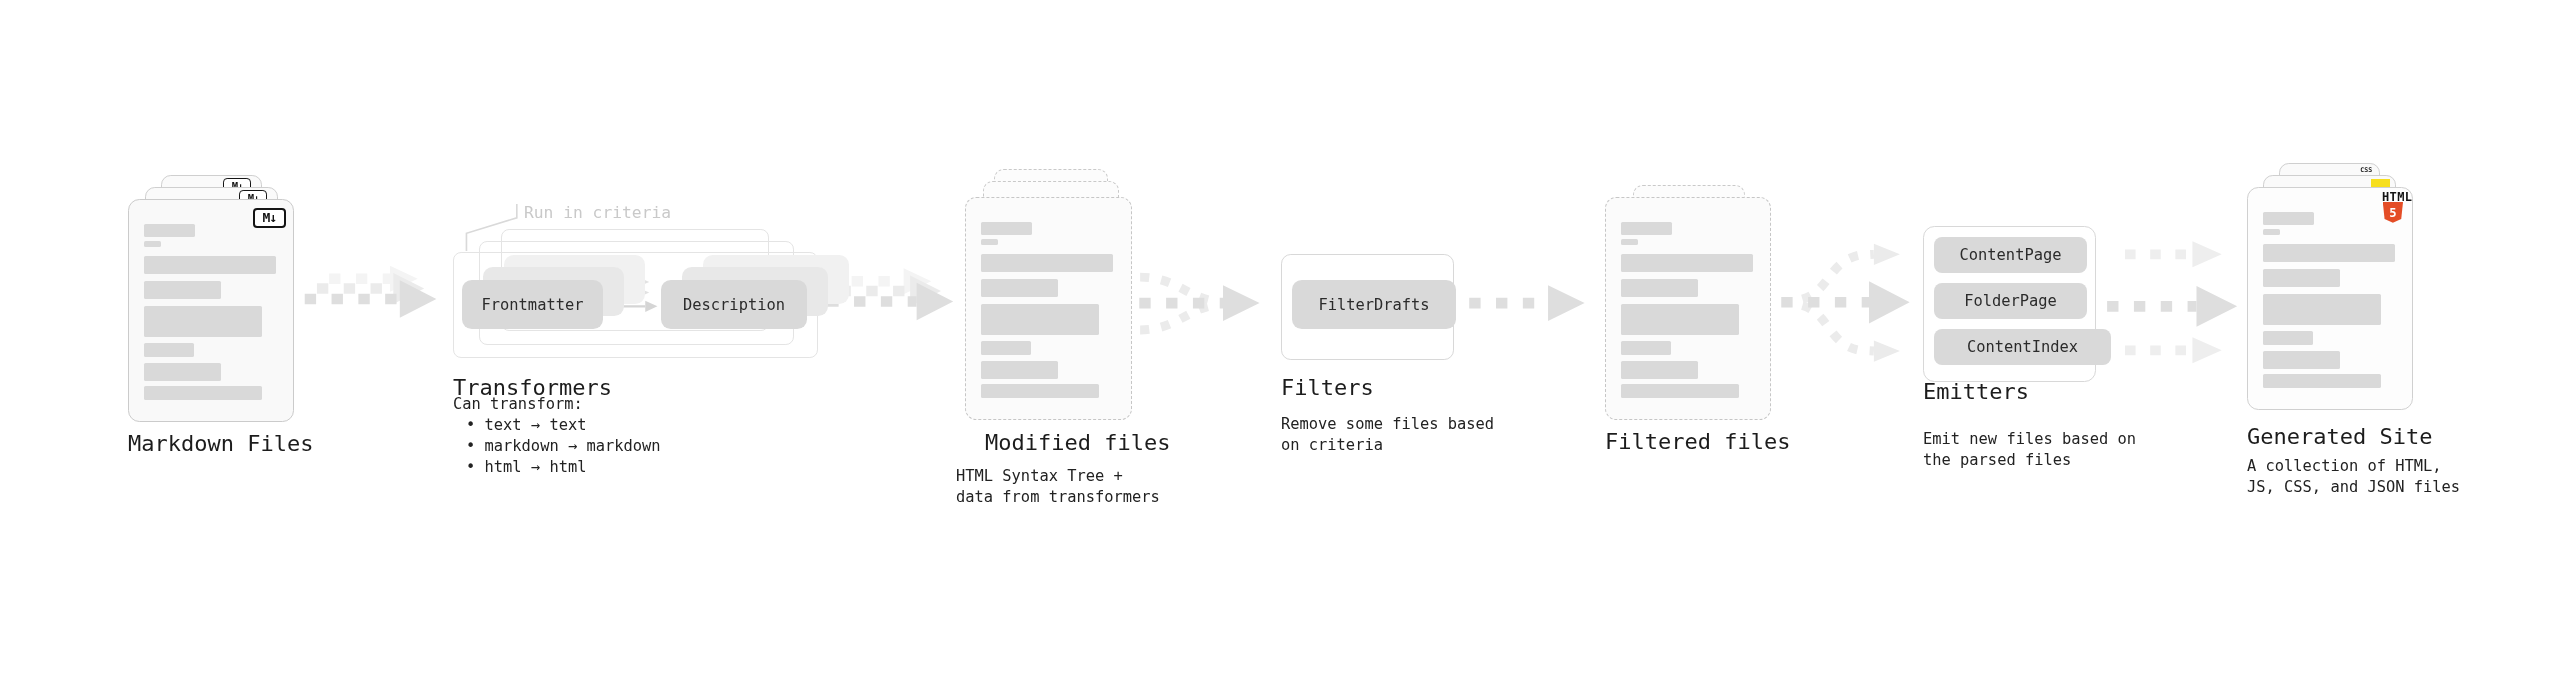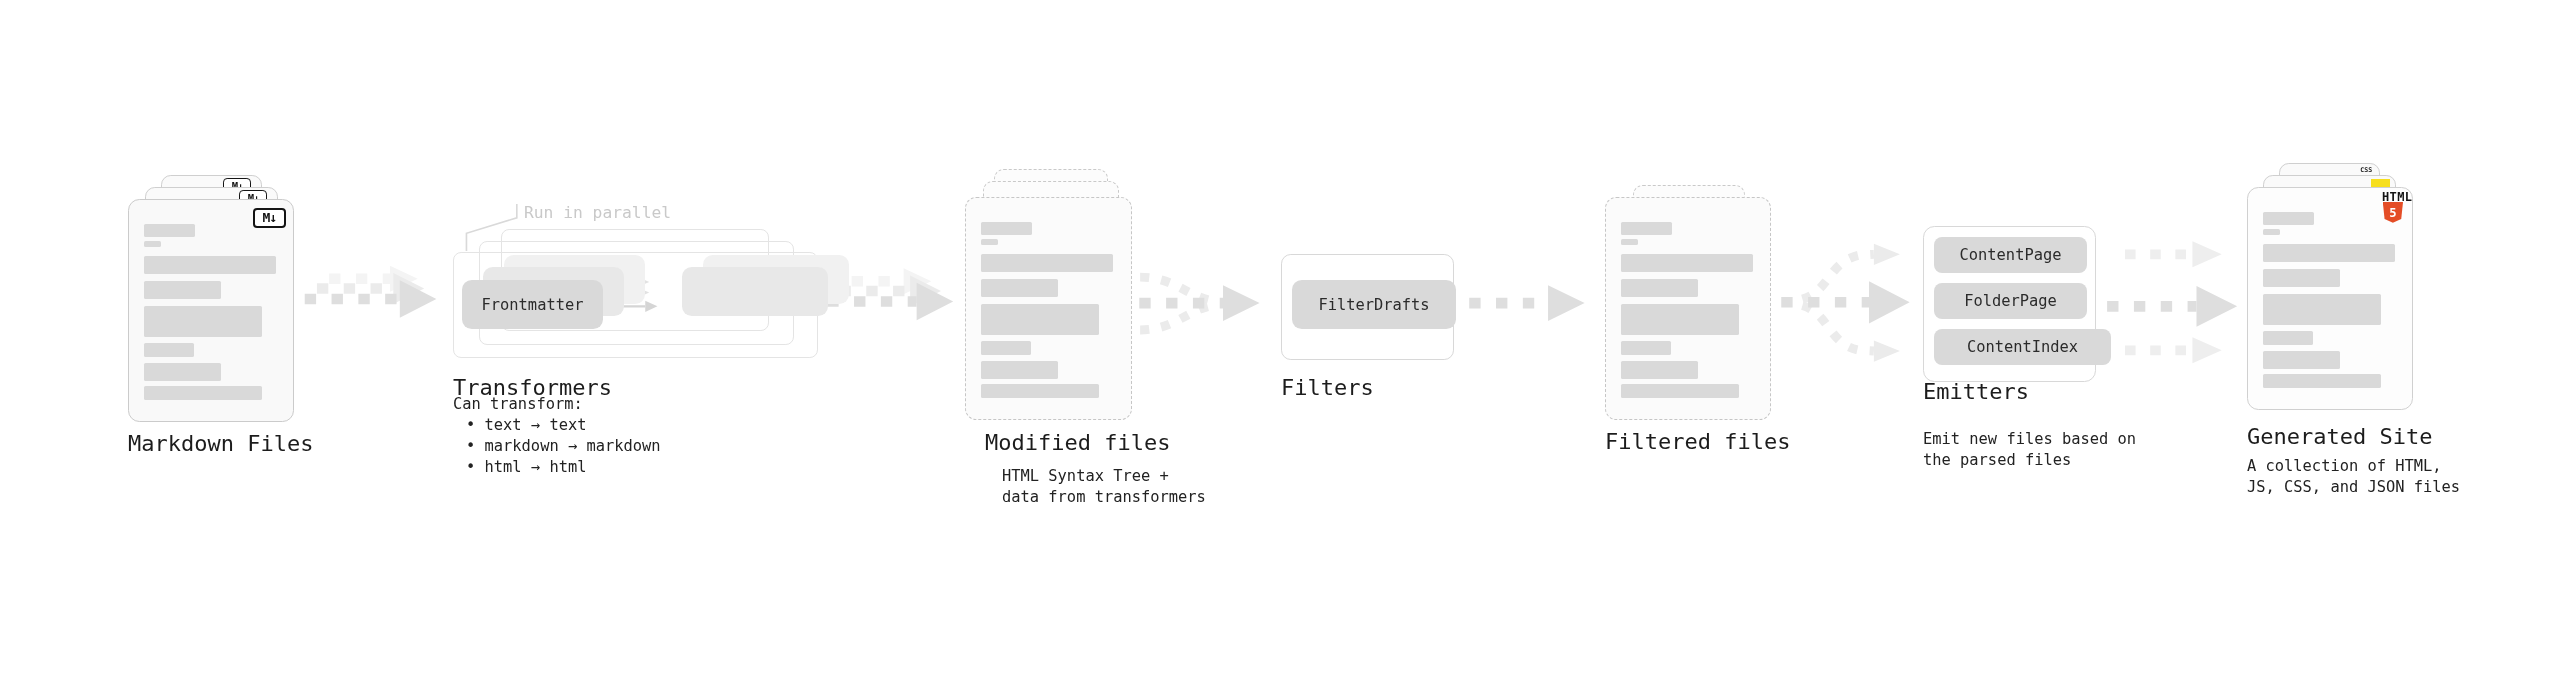--- a/index.html
+++ b/index.html
@@ -160,28 +160,29 @@
         <div class="bar b6"></div>
         <div class="bar b7"></div>
         <div class="bar b8"></div>
       </div>
   </div>
   <div class="stage-heading" style="left:128px;top:431px;">Markdown Files</div>
 
   <div class="outline-box" style="left:501px;top:229px;width:268px;height:102px;"></div>
   <div class="outline-box" style="left:479px;top:241px;width:315px;height:104px;"></div>
   <div class="outline-box" style="left:453px;top:252px;width:365px;height:106px;"></div>
-  <div class="note-text" style="left:524px;top:203px;">Run in parallel</div>
+  <div class="note-text" style="left:524px;top:203px;">Run in criteria</div>
 
   <div class="pill pill-shadow2" style="left:504px;top:255px;width:141px;height:49px;"></div>
   <div class="pill pill-shadow1" style="left:483px;top:267px;width:141px;height:49px;"></div>
   <div class="pill" style="left:462px;top:280px;width:141px;height:49px;">Frontmatter</div>
 
   <div class="pill pill-shadow2" style="left:703px;top:255px;width:146px;height:49px;"></div>
   <div class="pill pill-shadow1" style="left:682px;top:267px;width:146px;height:49px;"></div>
+  <div class="pill" style="left:661px;top:280px;width:146px;height:49px;">Description</div>
 
   <div class="stage-heading" style="left:453px;top:375px;">Transformers</div>
   <div class="stage-desc" style="left:453px;top:394px;">
     <div>Can transform:</div>
     <div class="indent">• text → text</div>
     <div class="indent">• markdown → markdown</div>
     <div class="indent">• html → html</div>
   </div>
 
   <div class="card-layer dashed" style="left:994px;top:169px;width:114px;height:49px;"></div>
@@ -192,28 +193,32 @@
         <div class="bar b2"></div>
         <div class="bar b3"></div>
         <div class="bar b4"></div>
         <div class="bar b5"></div>
         <div class="bar b6"></div>
         <div class="bar b7"></div>
         <div class="bar b8"></div>
       </div>
   </div>
   <div class="stage-heading" style="left:965px;top:430px;margin-left:20px;">Modified files</div>
-  <div class="stage-desc" style="left:1002px;top:466px;">
+  <div class="stage-desc" style="left:956px;top:466px;">
     <div>HTML Syntax Tree +</div>
     <div>data from transformers</div>
   </div>
 
   <div class="solid-box" style="left:1281px;top:254px;width:173px;height:106px;"></div>
   <div class="pill" style="left:1292px;top:280px;width:164px;height:49px;">FilterDrafts</div>
   <div class="stage-heading" style="left:1281px;top:375px;">Filters</div>
+  <div class="stage-desc" style="left:1281px;top:414px;">
+    <div>Remove some files based</div>
+    <div>on criteria</div>
+  </div>
 
   <div class="card-layer dashed" style="left:1633px;top:185px;width:112px;height:49px;"></div>
   <div class="file-card dashed" style="left:1605px;top:197px;">
     <div class="doc-bars">
         <div class="bar b1"></div>
         <div class="bar b2"></div>
         <div class="bar b3"></div>
         <div class="bar b4"></div>
         <div class="bar b5"></div>
         <div class="bar b6"></div>

